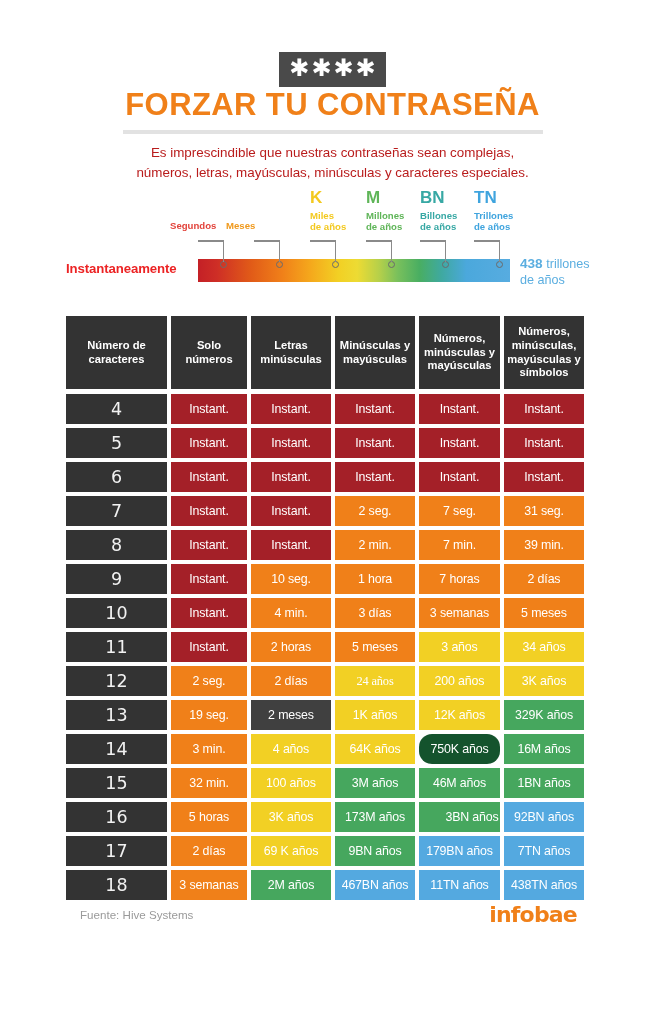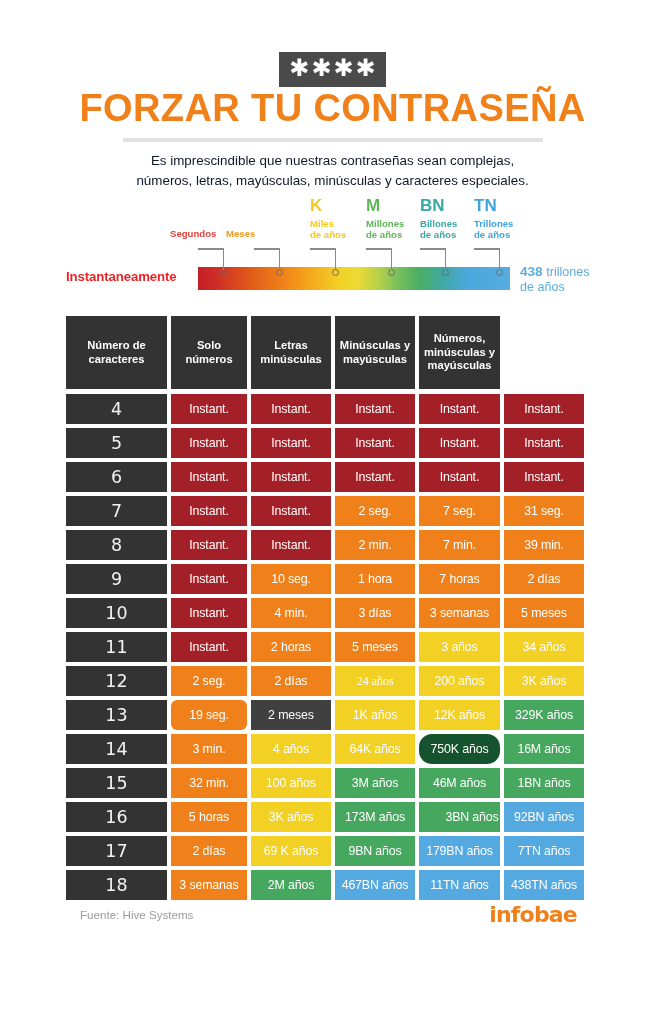--- a/index.html
+++ b/index.html
@@ -26,35 +26,35 @@
   }
   .title1{
     margin-top:9px;
     font-size:27.5px;
     font-weight:bold;
     color:#1c1c1c;
     letter-spacing:-0.3px;
     line-height:1.12;
   }
   .title2{
-    font-size:38px;
+    font-size:31px;
     font-weight:bold;
     color:#F08019;
     letter-spacing:0.4px;
     line-height:1.1;
     margin-top:1px;
   }
   .rule{
     width:420px; height:4px; background:#e2e2e2;
     margin:8px auto 0 auto;
   }
   .subtitle{
     margin-top:9px;
     font-size:13.4px;
-    color:#0f172a;
+    color:#b91c1c;
     line-height:1.5;
   }
 
   
   .legend{ position:relative; height:92px; margin-top:16px; }
   .legend-bar{
     position:absolute; left:198px; top:60px; width:312px; height:23px;
     background:linear-gradient(to right,
       #C42026 0%,
       #CE2E26 6%,
@@ -213,20 +213,21 @@
       </div>
   </div>
 
   <div class="table">
     <div class="row hrow" id="header-row">
         <div class="hcell c0">Número de caracteres</div>
         <div class="hcell c1">Solo números</div>
         <div class="hcell c2">Letras minúsculas</div>
         <div class="hcell c3">Minúsculas y mayúsculas</div>
         <div class="hcell c4">Números, minúsculas y mayúsculas</div>
+        <div class="hcell c5">Números, minúsculas, mayúsculas y símbolos</div>
       </div>
     <div id="body-rows">
         <div class="row">
           <div class="numcell c0">4</div>
           <div class="cell c1" style="background: rgb(164, 32, 40);">Instant.</div>
           <div class="cell c2" style="background: rgb(164, 32, 40);">Instant.</div>
           <div class="cell c3" style="background: rgb(164, 32, 40);">Instant.</div>
           <div class="cell c4" style="background: rgb(164, 32, 40);">Instant.</div>
           <div class="cell c5" style="background: rgb(164, 32, 40);">Instant.</div>
         </div>
@@ -289,21 +290,21 @@
         <div class="row">
           <div class="numcell c0">12</div>
           <div class="cell c1" style="background: rgb(240, 128, 25);">2 seg.</div>
           <div class="cell c2" style="background: rgb(240, 128, 25);">2 días</div>
           <div class="cell c3" style="background: rgb(242, 208, 36); font-family: Liberation Serif, serif;">24 años</div>
           <div class="cell c4" style="background: rgb(242, 208, 36);">200 años</div>
           <div class="cell c5" style="background: rgb(242, 208, 36);">3K años</div>
         </div>
         <div class="row">
           <div class="numcell c0">13</div>
-          <div class="cell c1" style="background: rgb(240, 128, 25); border-radius: 6px;">19 seg.</div>
+          <div class="cell c1" style="background: rgb(240, 128, 25);">19 seg.</div>
           <div class="cell c2" style="background: #404040;">2 meses</div>
           <div class="cell c3" style="background: rgb(242, 208, 36);">1K años</div>
           <div class="cell c4" style="background: rgb(242, 208, 36);">12K años</div>
           <div class="cell c5" style="background: rgb(70, 167, 94);">329K años</div>
         </div>
         <div class="row">
           <div class="numcell c0">14</div>
           <div class="cell c1" style="background: rgb(240, 128, 25);">3 min.</div>
           <div class="cell c2" style="background: rgb(242, 208, 36);">4 años</div>
           <div class="cell c3" style="background: rgb(242, 208, 36);">64K años</div>

